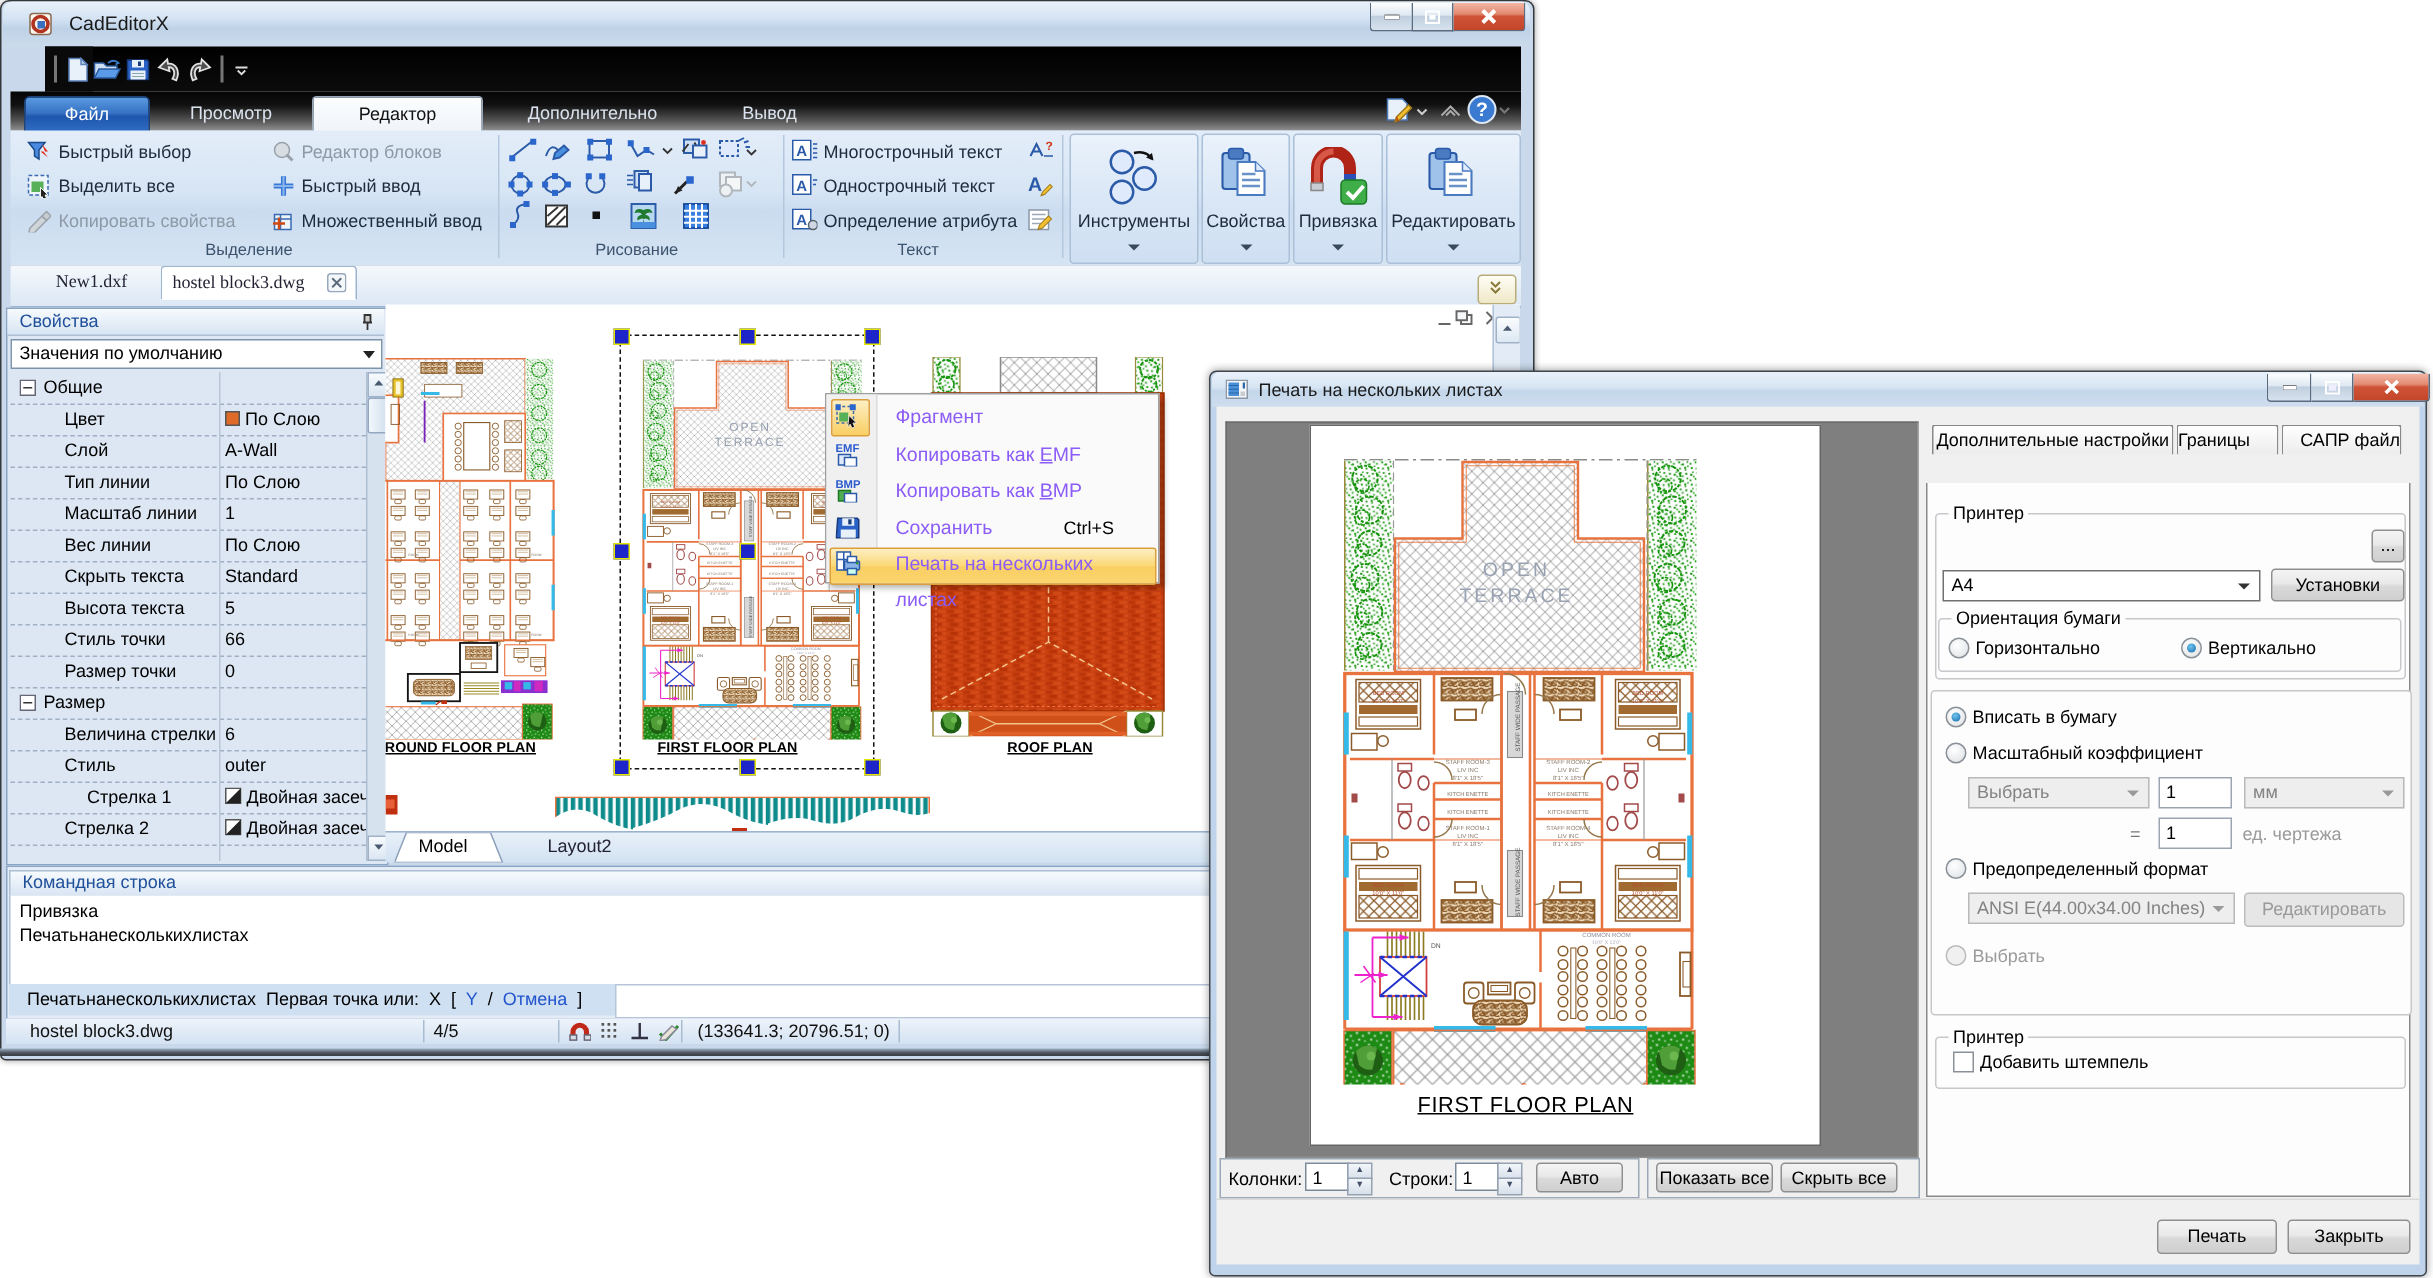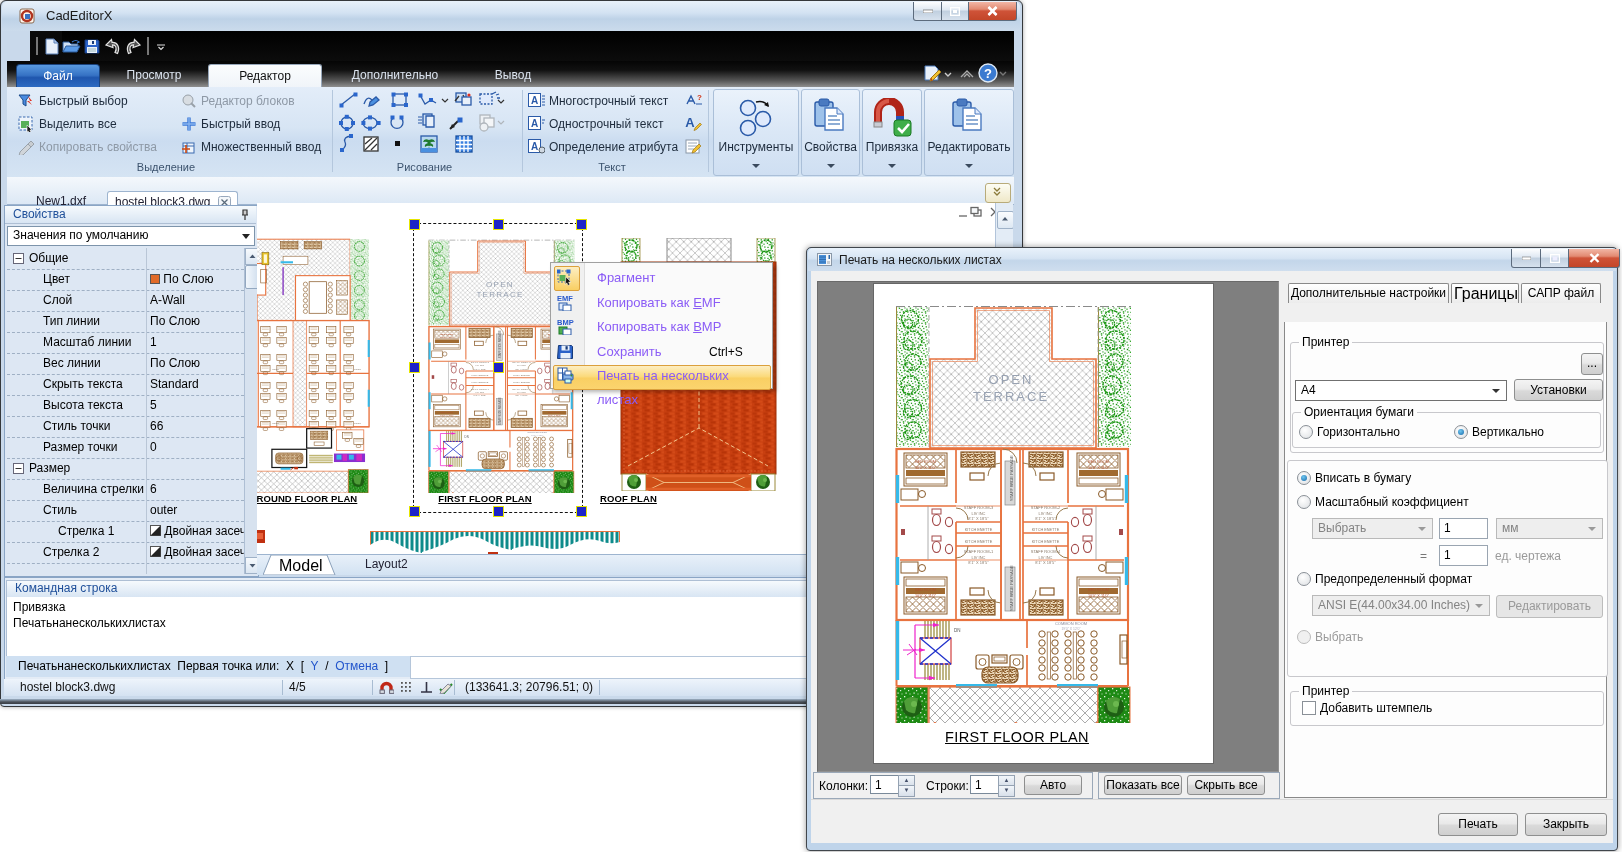--- a/index.html
+++ b/index.html
@@ -17,21 +17,21 @@
 #ribbon{left:6px;top:86px;width:1007px;height:90px;background:linear-gradient(180deg,#e3edf9 0%,#d7e5f4 45%,#cbdcf0 60%,#d5e4f3 100%);border-bottom:1px solid #95a8c0;}
 .rgsep{top:89px;width:1px;height:82px;background:#b4c7dd;}
 .rglab{top:160px;height:14px;font-size:11px;color:#3c536e;text-align:center;}
 .rbtn{font-size:12px;color:#1d2b3c;height:20px;line-height:20px;white-space:nowrap;}
 .rbtn.dis{color:#8e99a6;}
 .bigbtn{top:88px;height:85px;background:linear-gradient(180deg,#eaf2fb 0%,#dae7f6 50%,#cfdff2 100%);border:1px solid #aabfd8;border-radius:3px;text-align:center;}
 .bigbtn .lbl{font-size:12px;color:#1d2b3c;margin-top:2px;}
 .darr{display:inline-block;width:0;height:0;border-left:4px solid transparent;border-right:4px solid transparent;border-top:4px solid #3a4a5e;}
 
 #doctabs{left:6px;top:176px;width:1007px;height:27px;background:linear-gradient(180deg,#f4f8fc,#dce8f5);border-bottom:1px solid #9db4cf;}
-.dtab{top:190px;height:21px;font-size:12px;color:#223;text-align:center;line-height:20px;}
+.dtab{top:176px;height:21px;font-size:12px;color:#223;text-align:center;line-height:20px;font-family:Liberation Serif, serif;}
 .dtab.active{background:#fff;border:1px solid #9db4cf;border-bottom:1px solid #fff;border-radius:3px 3px 0 0;}
 
 #props{left:4px;top:205px;width:253px;height:370px;background:#dde7f3;border:1px solid #8aa5c5;}
 #prophead{left:0px;top:0px;width:251px;height:17px;background:linear-gradient(180deg,#f6fafd,#d8e5f3);border-bottom:1px solid #aebfd4;font-size:12px;color:#20509a;line-height:17px;}
 #propcombo{left:2px;top:20px;width:246px;height:18px;background:#fff;border:1px solid #7d94ab;font-size:12px;line-height:17px;}
 .prow{left:2px;width:237px;height:21px;border-bottom:1px dashed #9fb0c4;font-size:12px;color:#000;line-height:20px;white-space:nowrap;overflow:hidden;}
 .pval{position:absolute;left:143px;top:0;}
 
 #canvas{left:257px;top:203px;width:756px;height:351px;background:#fff;overflow:hidden;}
 #mltabs{left:257px;top:554px;width:756px;height:20px;background:linear-gradient(180deg,#e8f0f9,#d2e2f2);border-top:1px solid #9db4cf;font-size:12px;}
@@ -774,21 +774,21 @@
       <use href="#gfp"></use>
     </svg>
     <div class="abs" style="left:-8px;top:290px;white-space:nowrap;font-size:9.5px;letter-spacing:0.1px;text-decoration:underline;font-weight:bold">GROUND FLOOR PLAN</div>
     <svg class="abs" style="left:171px;top:35px" width="149" height="255" viewBox="0 0 240 420" preserveAspectRatio="none">
       <use href="#ffp"></use>
     </svg>
     <div class="abs" style="left:128px;top:290px;width:200px;text-align:center;font-size:9.5px;letter-spacing:0.1px;text-decoration:underline;font-weight:bold">FIRST FLOOR PLAN</div>
     <svg class="abs" style="left:363px;top:35px" width="157" height="253" viewBox="0 0 157 253">
       <use href="#roofp"></use>
     </svg>
-    <div class="abs" style="left:343px;top:290px;width:200px;font-size:9.5px;letter-spacing:0.1px;text-decoration:underline;font-weight:bold">ROOF PLAN</div>
+    <div class="abs" style="left:343px;top:290px;width:200px;text-align:center;font-size:9.5px;letter-spacing:0.1px;text-decoration:underline;font-weight:bold">ROOF PLAN</div>
     <svg class="abs" style="left:113px;top:328px" width="250" height="24" viewBox="0 0 250 24">
       <use href="#banner"></use>
     </svg>
     <svg class="abs" style="left:0px;top:327px" width="10" height="14">
       <rect x="-4" y="0" width="12" height="13" fill="#c03010"></rect>
       <rect x="0" y="3" width="6" height="6" fill="#e86038"></rect>
     </svg>
     <div class="abs" style="left:156px;top:20px;width:168px;height:288px;border:1px dashed #111"></div>
     <div class="selh abs" style="left:152px;top:16px"></div>
     <div class="selh abs" style="left:152px;top:159px"></div>
@@ -797,21 +797,21 @@
     <div class="selh abs" style="left:236px;top:303px"></div>
     <div class="selh abs" style="left:319px;top:16px"></div>
     <div class="selh abs" style="left:319px;top:159px"></div>
     <div class="selh abs" style="left:319px;top:303px"></div>
     <div class="selh abs" style="left:236px;top:159px"></div>
   </div>
 <div id="mltabs" class="abs">
     <svg class="abs" style="left:6px;top:0px" width="80" height="20">
       <path d="M8,0 L64,0 L72,20 L0,20 Z" fill="#fff" stroke="#8aa0ba"></path>
     </svg>
-    <div class="abs" style="left:22px;top:2px;font-size:16px">Model</div>
+    <div class="abs" style="left:22px;top:2px;font-size:12px">Model</div>
     <div class="abs" style="left:108px;top:2px;font-size:12px;color:#223">Layout2</div>
   </div>
 <div id="cmdwrap" class="abs">
     <div id="cmdhead" class="abs"><span style="margin-left:8px">Командная строка</span></div>
     <div id="cmdbody" class="abs">
       <div style="margin:3px 0 0 6px">Привязка</div>
       <div style="margin:2px 0 0 6px">Печатьнанесколькихлистах</div>
     </div>
     <div id="cmdinput" class="abs"><span style="margin-left:12px">Печатьнанесколькихлистах&nbsp;&nbsp;Первая точка или:&nbsp; X&nbsp; [&nbsp; <span style="color:#2255cc">Y</span>&nbsp; /&nbsp; <span style="color:#2255cc">Отмена</span>&nbsp; ]</span><span class="abs" style="left:404px;top:0px;width:396px;height:21px;background:#fff;border:1px solid #b5c6da"></span></div>
   </div>
@@ -930,22 +930,22 @@
           <div class="sb" style="top:10px">▼</div>
         </div>
         <div class="wbtn97 abs" style="left:210px;top:2px;width:56px;height:18px;line-height:18px">Авто</div>
       </div>
       <div class="abs" style="left:287px;top:501px;width:180px;height:25px;border:1px solid #9aa8b8;background:#f0f0f0">
         <div class="wbtn97 abs" style="left:5px;top:2px;width:76px;height:18px;line-height:18px">Показать все</div>
         <div class="wbtn97 abs" style="left:88px;top:2px;width:76px;height:18px;line-height:18px">Скрыть все</div>
       </div>
       <div class="abs" style="left:473px;top:12px;width:327px;height:530px">
         <div class="abs" style="left:4px;top:0px;width:159px;height:19px;background:linear-gradient(180deg,#fff,#ececec);border:1px solid #898989;border-bottom:none;border-radius:2px 2px 0 0;font-size:12px;text-align:center;line-height:19px">Дополнительные настройки</div>
-        <div class="abs" style="left:167px;top:0px;width:66px;height:19px;background:linear-gradient(180deg,#fff,#ececec);border:1px solid #898989;border-bottom:none;border-radius:2px 2px 0 0;font-size:16px;text-align:right;line-height:19px">Границы</div>
-        <div class="abs" style="left:237px;top:0px;width:78px;height:19px;background:linear-gradient(180deg,#fff,#ececec);border:1px solid #898989;border-bottom:none;border-radius:2px 2px 0 0;font-size:12px;text-align:center;line-height:19px">САПР файл</div>
+        <div class="abs" style="left:167px;top:0px;width:66px;height:19px;background:linear-gradient(180deg,#fff,#ececec);border:1px solid #898989;border-bottom:none;border-radius:2px 2px 0 0;font-size:12px;text-align:left;line-height:19px">Границы</div>
+        <div class="abs" style="left:237px;top:0px;width:78px;height:19px;background:linear-gradient(180deg,#fff,#ececec);border:1px solid #898989;border-bottom:none;border-radius:2px 2px 0 0;font-size:12px;text-align:right;line-height:19px">САПР файл</div>
         <div class="abs" style="left:0px;top:39px;width:321px;height:475px;background:#fdfdfd;border:1px solid #898989;border-top:none"></div>
         <div class="abs fgrp" style="left:6px;top:59px;width:312px;height:109px;background:#fdfdfd">
           <div class="glab">Принтер</div>
         </div>
         <div class="wbtn97 abs" style="left:297px;top:70px;width:20px;height:20px;line-height:18px">...</div>
         <div class="combo abs" style="left:11px;top:97px;width:210px;height:19px"><span style="margin-left:5px">A4</span><span class="ar"></span></div>
         <div class="wbtn97 abs" style="left:230px;top:96px;width:87px;height:20px;line-height:20px">Установки</div>
         <div class="abs fgrp" style="left:8px;top:129px;width:307px;height:34px;background:#fdfdfd">
           <div class="glab">Ориентация бумаги</div>
           <div class="radio abs" style="left:6px;top:12px"></div>

